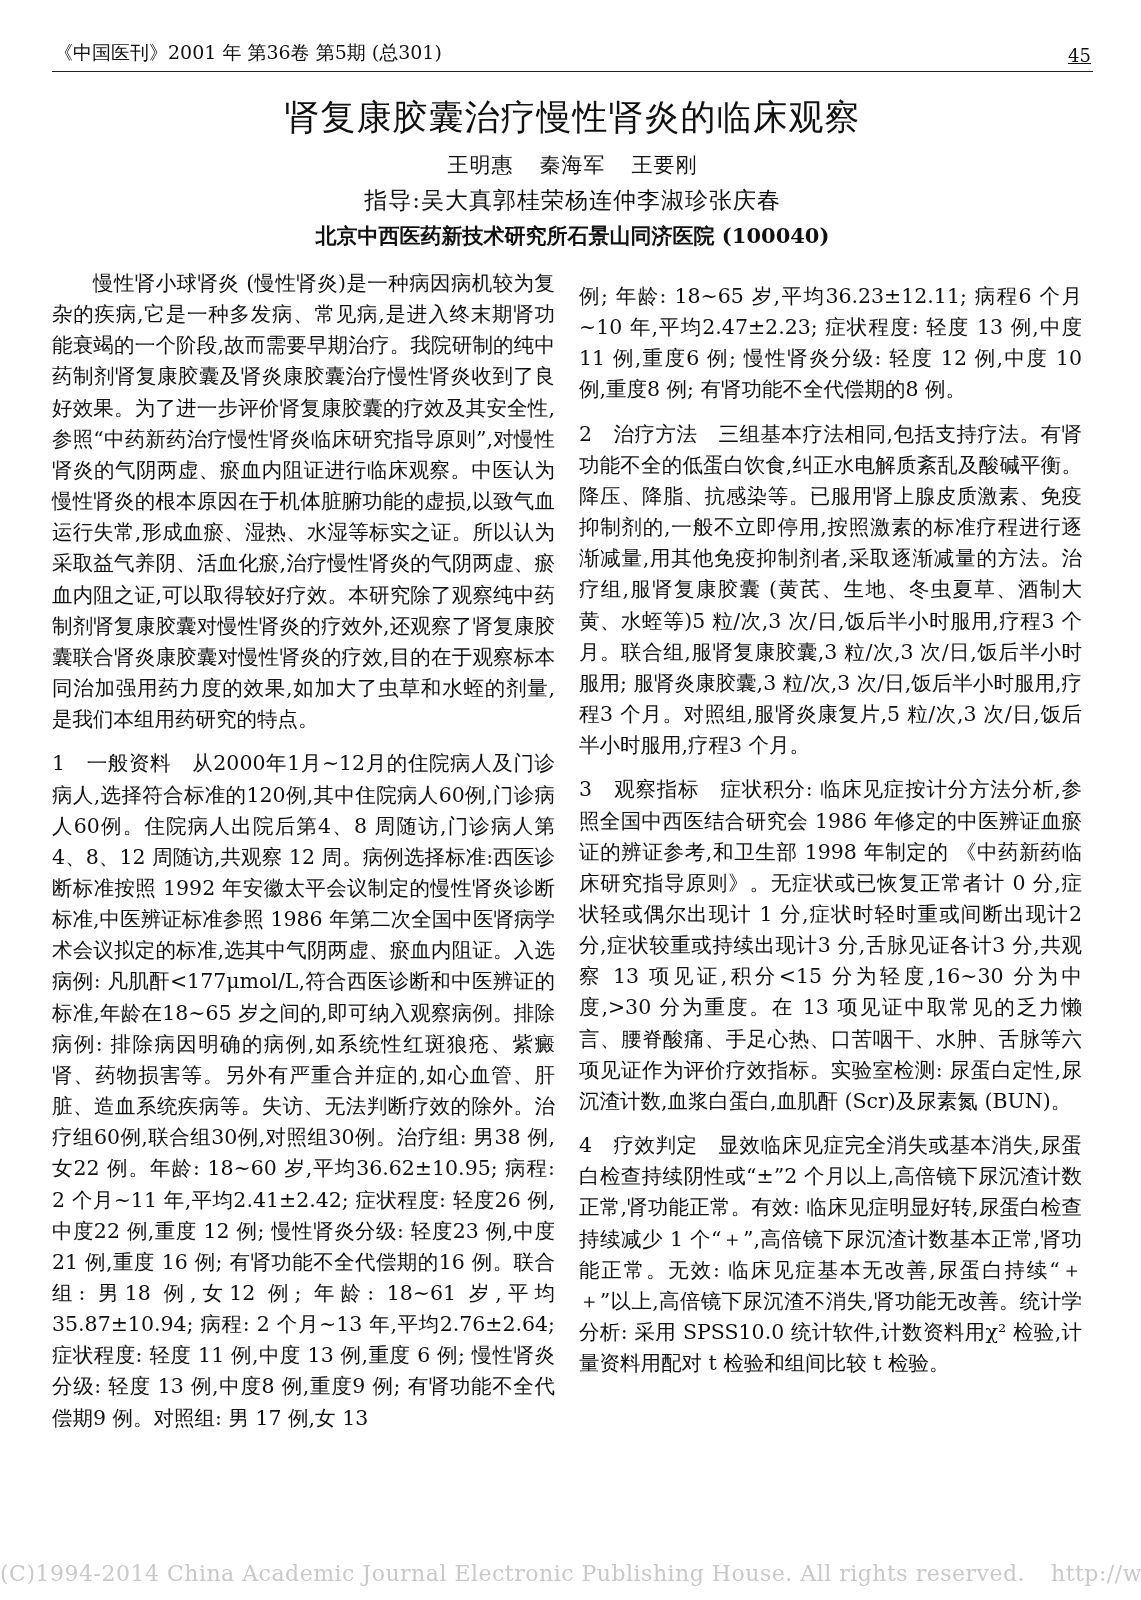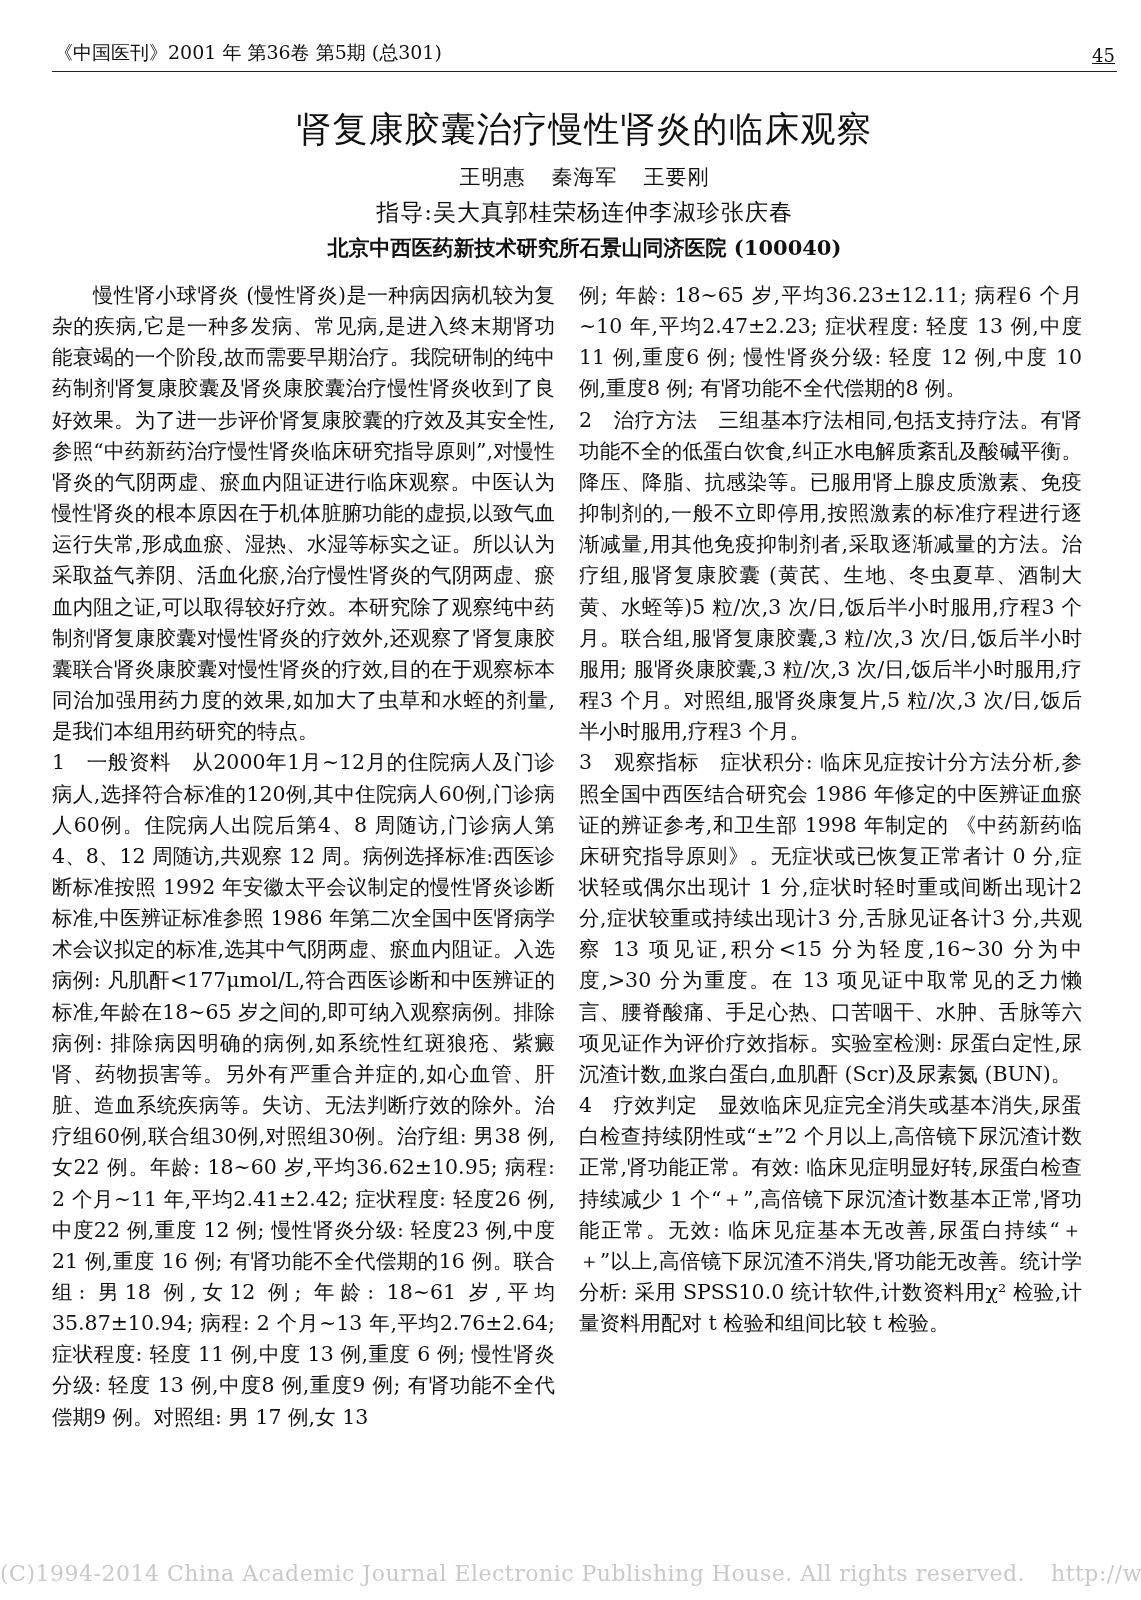--- a/index.html
+++ b/index.html
@@ -14,21 +14,21 @@
     font-family: "DejaVu Serif", "Liberation Serif", serif;
     color: #111111;
     overflow: hidden;
   }
   .page {
     position: absolute;
     left: 0; top: 0;
     width: 1141px;
     height: 1600px;
     box-sizing: border-box;
-    padding: 40px 24px 0 52px;
+    padding: 40px 48px 0 52px;
   }
   
   .runhead {
     display: flex;
     align-items: flex-end;
     justify-content: space-between;
     font-size: 19px;
     letter-spacing: 0px;
     padding: 0 2px 5px 2px;
     border-bottom: 1.6px solid #222;
@@ -37,21 +37,21 @@
     font-family: "DejaVu Serif", serif;
     white-space: nowrap;
   }
   .runhead .pageno {
     font-size: 18px;
     text-decoration: underline;
   }
   
   .titleblock {
     text-align: center;
-    margin-top: 34px;
+    margin-top: 22px;
   }
   .article-title {
     font-size: 35px;
     letter-spacing: 1px;
     font-weight: normal;
     margin: 0 0 10px 0;
     font-family: "DejaVu Serif", serif;
   }
   .authors {
     font-size: 21px;
@@ -83,21 +83,21 @@
     text-align: justify;
     text-justify: inter-ideograph;
   }
   .col p {
     margin: 0;
   }
   .col p.indent {
     text-indent: 2em;
   }
   .col p.hang {
-    margin-top: 0;
+    margin-top: 13px;
   }
   
   .footer {
     position: absolute;
     left: 0;
     bottom: 14px;
     width: 1141px;
     text-align: center;
     font-family: "DejaVu Serif", serif;
     font-size: 22px;

